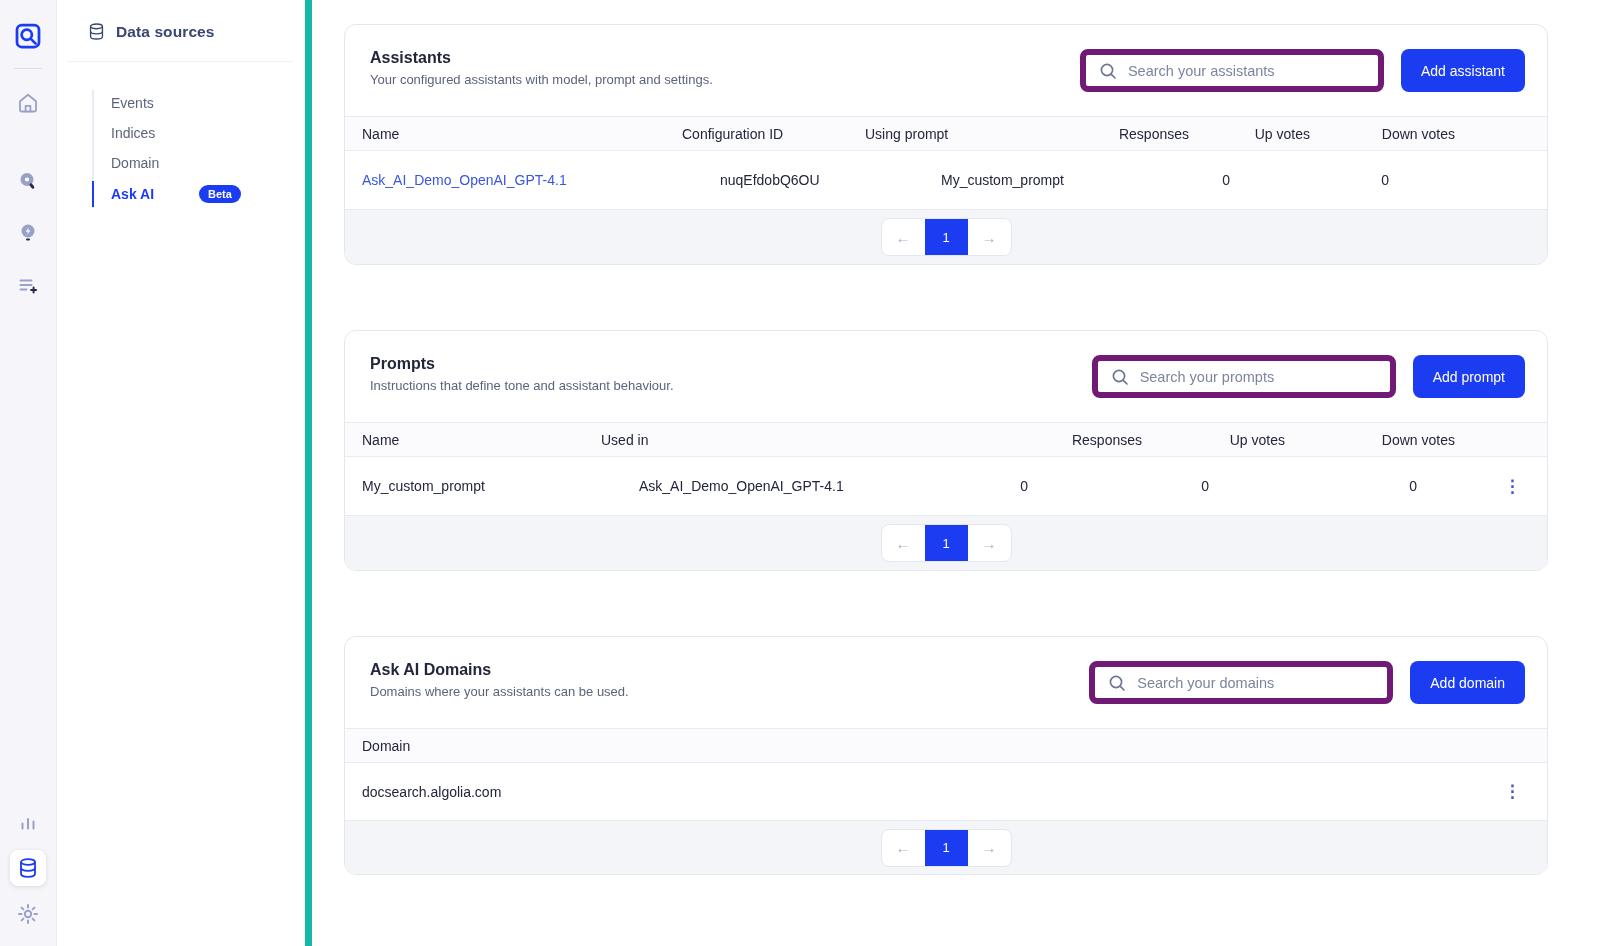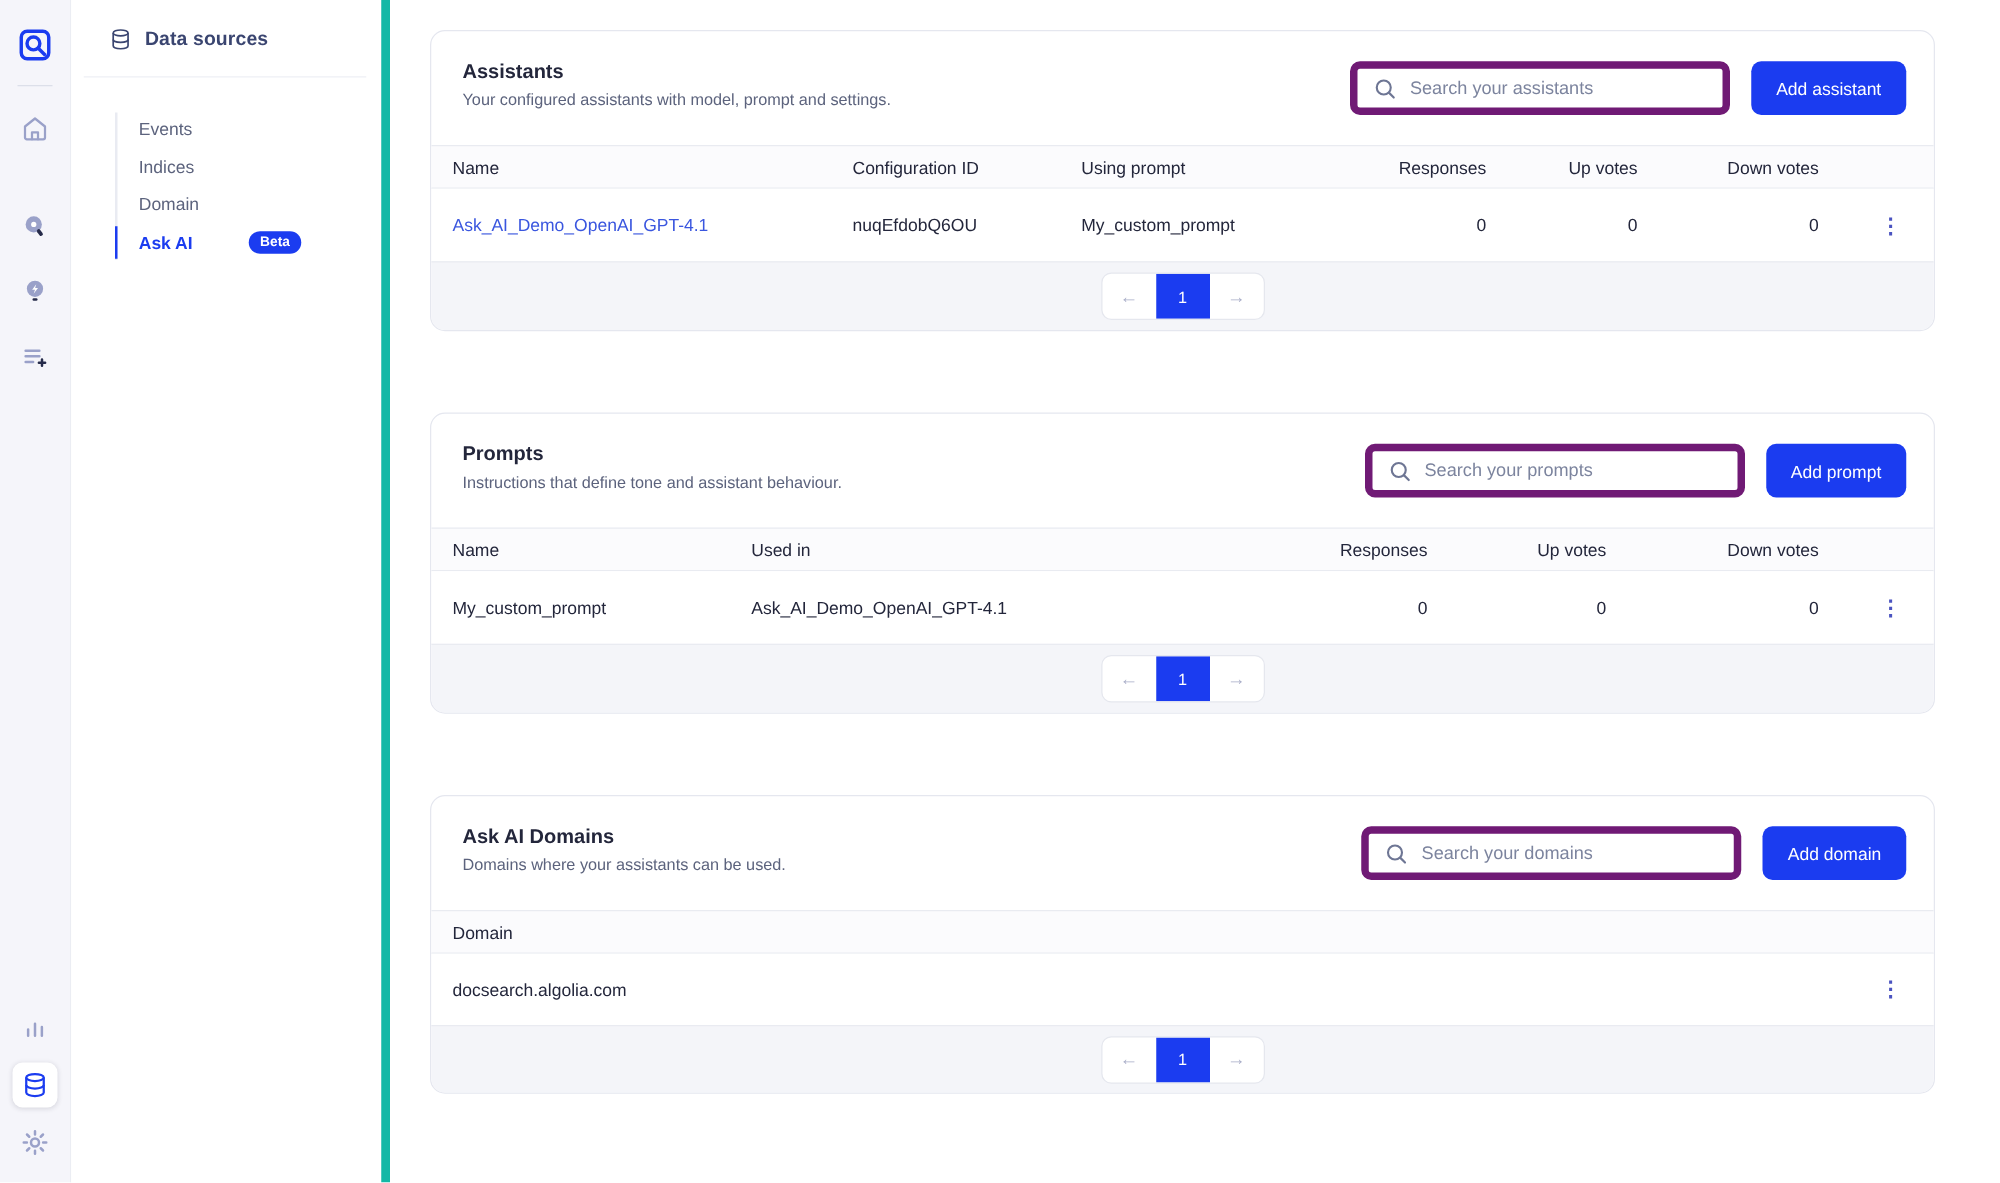--- a/index.html
+++ b/index.html
@@ -67,21 +67,21 @@
   .search-box { width:304px; height:43px; border:6px solid #701a75; border-radius:8px;
     display:flex; align-items:center; gap:10px; padding:0 12px; background:#fff; }
   .search-box input { border:none; outline:none; flex:1; font-size:14.5px; font-family:inherit; color:var(--text); background:transparent; }
   .search-box input::placeholder { color:#7c849e; }
 
   .btn-primary { height:43px; padding:0 20px; border:none; border-radius:8px; background:var(--primary);
     color:#fff; font-size:14px; font-family:inherit; font-weight:400; cursor:pointer; }
 
   .thead, .trow { display:grid; align-items:center; font-size:14px; }
   .thead { height:35px; background:#fbfbfd; border-top:1px solid #e9ebf1; border-bottom:1px solid #e9ebf1; color:var(--text); }
-  .trow { height:58px; background:#fff; color:var(--text); }
+  .trow { height:58px; background:#fff; color:var(--text);gap:38px; }
   .cell-first { padding-left:17px; }
   .cell-num { text-align:right; padding-right:4px; }
   .cell-kebab { text-align:right; padding-right:26px; }
   .kebab-btn { background:none; border:none; cursor:pointer; color:var(--kebab); font-size:17px; font-weight:700; line-height:1; }
   a.row-link { color:var(--link); text-decoration:none; cursor:pointer; }
 
   .grid-assistants { grid-template-columns:337px 183px 1fr 132px 121px 145px 88px; }
   .grid-prompts    { grid-template-columns:256px 1fr 132px 143px 170px 88px; }
   .grid-domains    { grid-template-columns:1fr 88px; }
 

